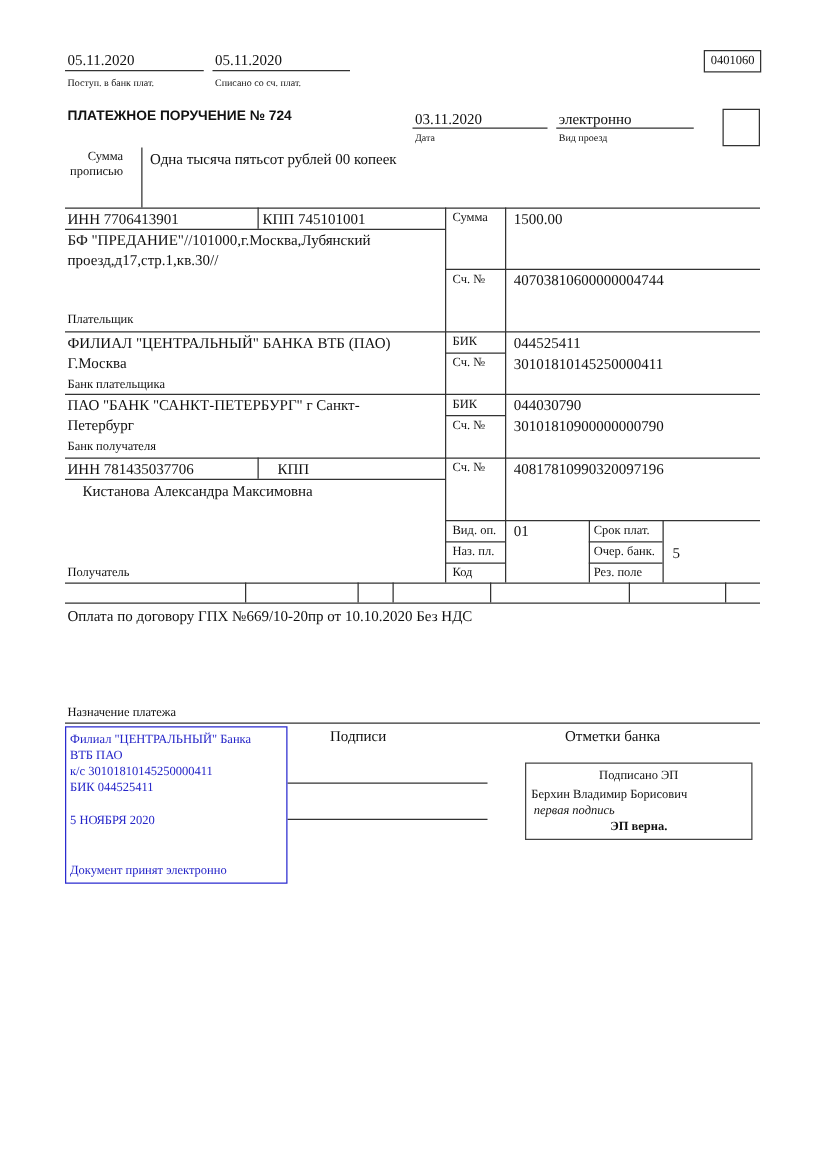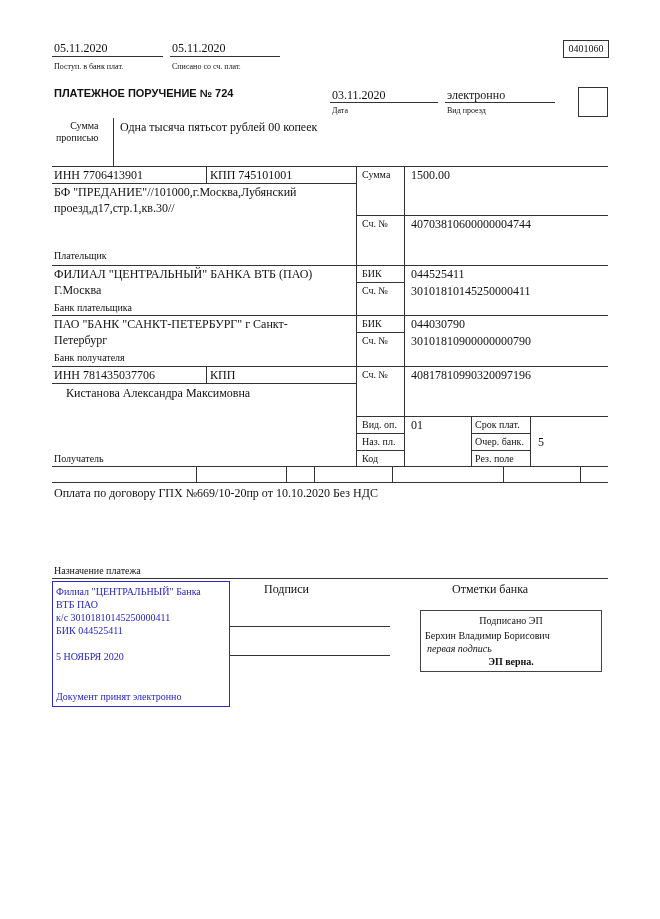--- a/index.html
+++ b/index.html
@@ -94,21 +94,21 @@
 
 <div class="abs t12" style="left:54px;top:317px;">ПАО "БАНК "САНКТ-ПЕТЕРБУРГ" г Санкт-</div>
 <div class="abs t12" style="left:54px;top:333px;font-family:Liberation Serif, serif;">Петербург</div>
 <div class="abs t10" style="left:54px;top:352px;">Банк получателя</div>
 <div class="abs t10" style="left:362px;top:318px;">БИК</div>
 <div class="abs t12" style="left:411px;top:317px;">044030790</div>
 <div class="abs t10" style="left:362px;top:335px;">Сч. №</div>
 <div class="abs t12" style="left:411px;top:334px;">30101810900000000790</div>
 
 <div class="abs t12" style="left:54px;top:368px;">ИНН 781435037706</div>
-<div class="abs t12" style="left:210px;top:368px;">КПП</div>
+<div class="abs t12" style="left:222px;top:368px;">КПП</div>
 <div class="abs t12" style="left:66px;top:386px;">Кистанова Александра Максимовна</div>
 <div class="abs t10" style="left:54px;top:453px;">Получатель</div>
 <div class="abs t10" style="left:362px;top:369px;">Сч. №</div>
 <div class="abs t12" style="left:411px;top:368px;">40817810990320097196</div>
 
 <div class="abs t10" style="left:362px;top:419px;">Вид. оп.</div>
 <div class="abs t12" style="left:411px;top:418px;">01</div>
 <div class="abs t10" style="left:362px;top:436px;">Наз. пл.</div>
 <div class="abs t10" style="left:362px;top:453px;">Код</div>
 <div class="abs t10" style="left:475px;top:419px;">Срок плат.</div>

